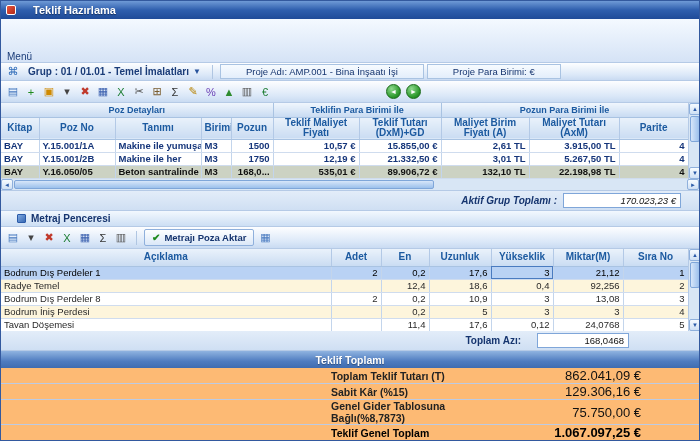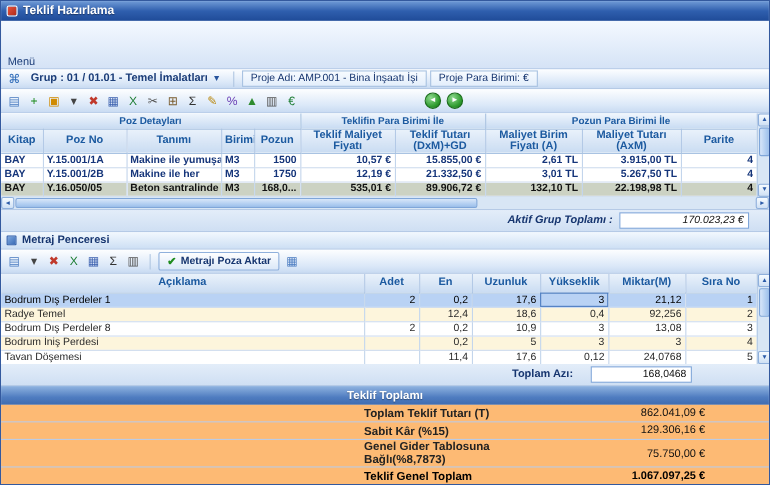--- a/index.html
+++ b/index.html
@@ -1,37 +1,37 @@
 <!DOCTYPE html>
 <html><head>
 <meta charset="utf-8">
 <style>
   *{margin:0;padding:0;box-sizing:border-box;font-family:"Liberation Sans",sans-serif;}
   html,body{width:700px;height:441px;overflow:hidden;background:#c6d8ee;}
   .window{width:700px;height:441px;border:1px solid #33599e;display:flex;flex-direction:column;background:#d9e6f7;}
 
   
-  .titlebar{flex:0 0 18px;background:linear-gradient(180deg,#6f9ad6,#2f5fae 50%,#1f4b98);display:flex;align-items:center;padding:0 5px;gap:5px;}
+  .titlebar{flex:0 0 18px;background:linear-gradient(180deg,#6f9ad6,#2f5fae 50%,#1f4b98);display:flex;align-items:center;padding:0 5px;gap:17px;}
   .title-icon{width:10px;height:10px;background:linear-gradient(135deg,#e65540,#b02a18);border:1px solid #fff;border-radius:2px;}
   .title-text{color:#fff;font-weight:bold;font-size:11px;text-shadow:0 1px 1px rgba(0,0,0,.4);}
 
   
   .menubar{flex:0 0 15px;background:linear-gradient(180deg,#f4f9ff,#d5e3f6);border-bottom:1px solid #b5cae6;display:flex;align-items:center;padding:0 6px;}
   .menu-item{font-size:10px;color:#1a3c78;cursor:default;margin-top:32px;}
 
   
   .toolbar{display:flex;align-items:center;background:linear-gradient(180deg,#fdfeff,#dbe8f8 70%,#c9dbf2);border-bottom:1px solid #b5cae6;padding:0 4px;gap:3px;}
   .toolbar1{flex:0 0 18px;font-size:10px;color:#1a3c78;}
   .toolbar2{flex:0 0 22px;}
   .tb-icon{width:16px;height:16px;display:inline-flex;align-items:center;justify-content:center;font-size:11px;border:1px solid transparent;border-radius:2px;cursor:default;}
   .iconstrip{display:inline-flex;gap:2px;align-items:center;}
   .sep{width:1px;height:14px;background:#b0c6e2;margin:0 4px;}
   .group-select{display:inline-flex;align-items:center;gap:4px;font-weight:bold;padding:1px 4px;cursor:default;}
   .caret{font-size:8px;color:#27539c;}
-  .proj-box{border:1px solid #a9c3e2;background:linear-gradient(180deg,#f7fbff,#e3eefb);padding:1px 7px;font-size:9.5px;color:#16356f;height:15px;display:inline-flex;align-items:center;white-space:nowrap;}
+  .proj-box{border:1px solid #a9c3e2;background:linear-gradient(180deg,#f7fbff,#e3eefb);padding:1px 25px;font-size:9.5px;color:#16356f;height:15px;display:inline-flex;align-items:center;white-space:nowrap;}
   .navgroup{margin-left:110px;display:inline-flex;gap:5px;}
   .navbtn{width:15px;height:15px;border-radius:50%;background:radial-gradient(circle at 35% 30%,#8fd98f,#2d9a2d 65%,#187018);border:1px solid #1a6b1a;color:#fff;font-size:7px;display:inline-flex;align-items:center;justify-content:center;cursor:default;}
 
   
   .grid-with-scroll{display:flex;overflow:hidden;background:#fff;}
   table.grid{border-collapse:collapse;table-layout:fixed;width:687px;background:#fff;}
   table.grid th,table.grid td{border-right:1px solid #c3d5ec;border-bottom:1px solid #cfdcee;overflow:hidden;white-space:nowrap;padding:0 3px;}
   tr.grp th{height:14px;background:linear-gradient(180deg,#f0f6fd,#c8dbf2);color:#1c5aa0;font-size:9px;font-weight:bold;border-right:1px solid #a9c3e2;border-bottom:1px solid #a9c3e2;text-align:center;}
   tr.cols th{height:17px;background:linear-gradient(180deg,#eaf2fb,#cadcf2);color:#1c5aa0;font-size:10px;font-weight:bold;border-right:1px solid #b3c9e6;border-bottom:1px solid #a9c3e2;text-align:center;white-space:normal;line-height:1.05;vertical-align:middle;}
 
@@ -55,42 +55,42 @@
   .h-thumb{flex:0 0 420px;margin:1px;background:linear-gradient(180deg,#d7e6f9,#9cc0ec);border:1px solid #7fa6d9;border-radius:2px;}
   .h-fill{flex:1;}
 
   
   .aktif-band{flex:0 0 20px;background:linear-gradient(180deg,#e3edf9,#cfdff3);border-bottom:1px solid #b5cae6;display:flex;align-items:center;justify-content:flex-end;gap:6px;padding-right:18px;font-style:italic;}
   .aktif-label{font-size:10px;font-weight:bold;color:#16356f;}
   .value-box{background:#fff;border:1px solid #7fa6d9;height:15px;display:inline-flex;align-items:center;justify-content:flex-end;padding:0 4px;font-size:9.5px;color:#111;}
   .aktif-box{width:118px;}
 
   
-  .section-bar{flex:0 0 16px;background:linear-gradient(180deg,#f2f8fe,#cddff4);border-bottom:1px solid #b5cae6;display:flex;align-items:center;gap:5px;padding:0 5px;}
+  .section-bar{flex:0 0 16px;background:linear-gradient(180deg,#f2f8fe,#cddff4);border-bottom:1px solid #b5cae6;display:flex;align-items:center;gap:5px;padding:0 16px;}
   .section-bar .sq{width:9px;height:9px;background:linear-gradient(135deg,#7fa9e0,#3a6bb5);border:1px solid #2a5aa8;border-radius:1px;}
   .section-title{font-size:10px;font-weight:bold;color:#16356f;}
   .met-toolbar{flex:0 0 22px;}
   .transfer-btn{display:inline-flex;align-items:center;gap:4px;border:1px solid #8fb0dc;border-radius:2px;background:linear-gradient(180deg,#fdfeff,#dbe8f8);padding:1px 7px;height:17px;font-size:9.5px;font-weight:bold;color:#16356f;cursor:default;}
   .check-glyph{color:#1e8b1e;font-size:10px;}
 
   .met-clip{height:82px;overflow:hidden;flex:0 0 687px;}
   .met-grid-wrap{flex:0 0 82px;}
 
   
   .toplam-band{flex:0 0 20px;background:linear-gradient(180deg,#e3edf9,#cfdff3);border-bottom:1px solid #b5cae6;display:flex;align-items:center;justify-content:flex-end;gap:16px;padding-right:70px;}
   .toplam-box{width:92px;}
 
   
   .summary-header{flex:0 0 17px;background:linear-gradient(180deg,#8fb3e0,#4f7cc0 60%,#3f6cb0);display:flex;align-items:center;justify-content:center;}
   .summary-header .t{color:#fff;font-weight:bold;font-size:10.5px;text-shadow:0 1px 1px rgba(0,0,0,.35);}
   .summary-body{flex:1;background:#fdba74;display:flex;flex-direction:column;}
   .sum-row{flex:1;display:flex;align-items:center;border-bottom:1px solid #bccbe4;}
   .sum-row:last-child{border-bottom:none;}
   .sum-label{margin-left:330px;flex:1;font-size:10.5px;font-weight:bold;color:#222;}
-  .sum-value{min-width:120px;text-align:right;margin-right:58px;font-size:10px;color:#111;}
+  .sum-value{min-width:120px;text-align:right;margin-right:58px;font-size:13px;color:#111;}
   .sum-row.strong .sum-label,.sum-row.strong .sum-value{font-weight:bold;color:#000;}
 </style>
 </head>
 <body>
 
 <div class="window">
 
   <div class="titlebar">
     <span class="title-icon"></span>
     <span class="title-text">Teklif Hazırlama</span>

